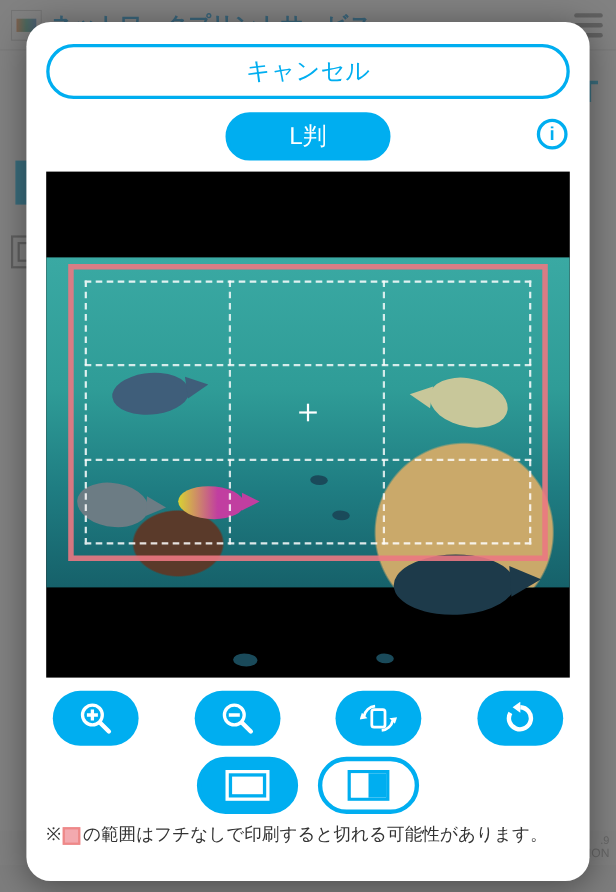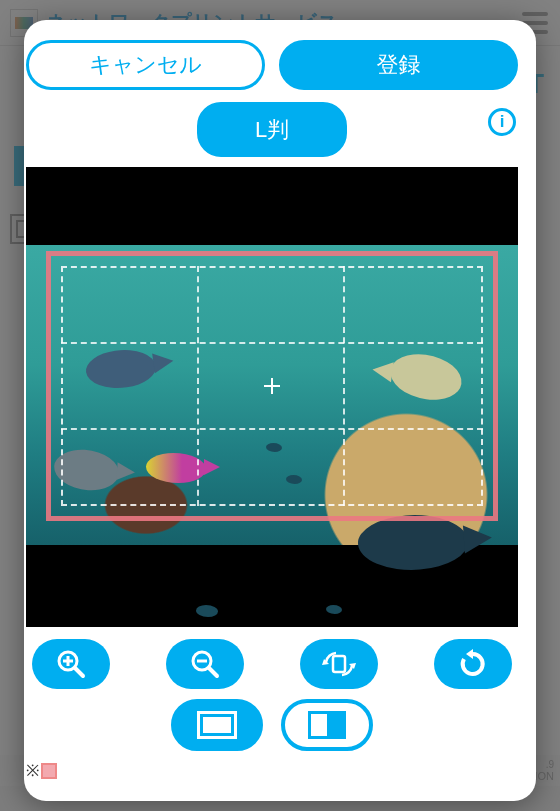--- a/index.html
+++ b/index.html
@@ -21,36 +21,36 @@
   .bg-icon-box::after{content:"";position:absolute;inset:4px;border:2px solid #888;}
   .bg-footer{position:absolute;bottom:0;left:0;right:0;text-align:right;font-size:11px;color:#999;padding:4px 6px;background:#f7f7f7;}
   .bg-footer .f1{font-size:10px;}
 
   
   .dim { position:absolute; inset:0; background: rgba(80,80,80,0.72); }
 
   
   .modal {
     position: absolute; left: 24px; right: 24px; top: 20px; bottom: 10px;
-    background: #fff; border-radius: 22px; padding: 20px 18px 14px 2px;
+    background: #fff; border-radius: 22px; padding: 20px 18px 14px 18px;
     display: flex; flex-direction: column;
     box-shadow: 0 4px 30px rgba(0,0,0,0.4);
   }
 
   .row{display:flex;gap:14px;}
   .btn-pill{
     flex:1; height:50px; border-radius:28px; display:flex;align-items:center;justify-content:center;
     font-size:22px; font-weight:500; cursor:pointer; user-select:none;
   }
   .btn-outline{ border:3px solid #00aef0; color:#00aef0; background:#fff;}
   .btn-solid{ background:#00aef0; color:#fff; border:3px solid #00aef0;}
 
   .row-size{ margin-top:12px; align-items:center; justify-content:center; position:relative;}
   .size-btn-wrap{display:flex;gap:14px;}
-  .btn-size{ width:150px; height:55px; border-radius:24px; display:flex;align-items:center;justify-content:center;font-size:22px;font-weight:500;cursor:pointer;}
+  .btn-size{ width:150px; height:44px; border-radius:24px; display:flex;align-items:center;justify-content:center;font-size:22px;font-weight:500;cursor:pointer;}
   .info-icon{ position:absolute; right:2px; top:6px; width:28px;height:28px;border:3px solid #00aef0;border-radius:50%;color:#00aef0;display:flex;align-items:center;justify-content:center;font-weight:700;font-size:17px;cursor:pointer;}
 
   
   .preview{ margin-top:10px; background:#000; height:460px; position:relative; overflow:hidden;}
   .photo{ position:absolute; left:0; right:0; top:78px; height:300px;
     background:
       radial-gradient(circle at 380px 250px, #caa96a 0 80px, transparent 82px),
       radial-gradient(ellipse at 120px 260px, #5a3a2a 0 40px, transparent 42px),
       linear-gradient(180deg, #3aa9a3 0%, #2f9c97 40%, #1f7d82 70%, #16616a 100%);
   }
@@ -128,21 +128,20 @@
     </div>
   </div>
 </div>
 
 <div class="dim"></div>
 
 <div class="modal">
 
   <div class="row">
     <div class="btn-pill btn-outline">キャンセル</div>
-    <div class="btn-pill btn-solid">登録</div>
   </div>
 
   <div class="row row-size">
     <div class="size-btn-wrap">
       <div class="btn-size btn-solid">L判</div>
     </div>
     <div class="info-icon">i</div>
   </div>
 
   <div class="preview">
@@ -208,15 +207,16 @@
       <div class="orient-glyph portrait-split">
         <div class="half a"></div>
           <div class="half b"></div>
       </div>
     </div>
   </div>
 
   <div class="footnote">
     <span>※</span>
     <span class="pink-sq"></span>
+    <span>の範囲はフチなしで印刷すると切れる可能性があります。</span>
   </div>
 
 </div>
 
 </body></html>

